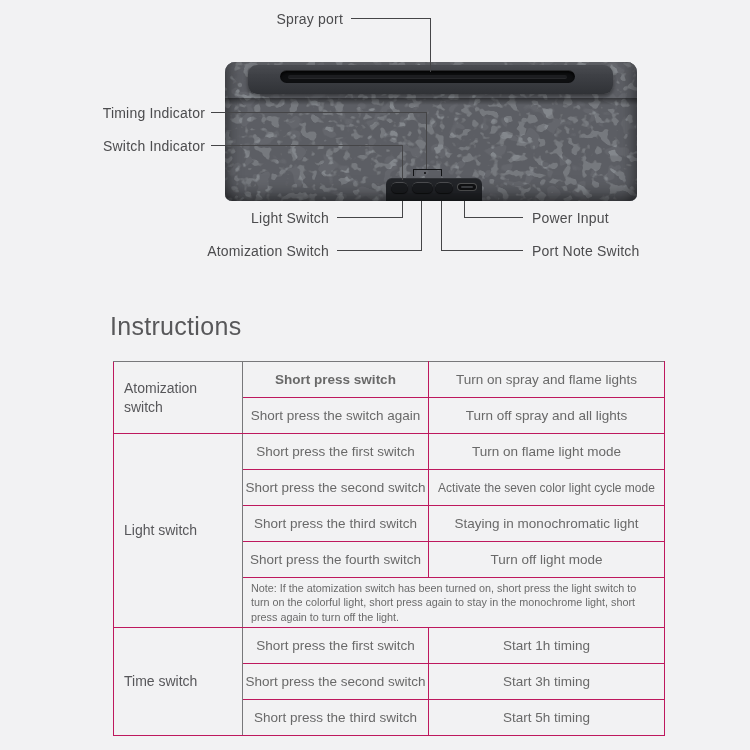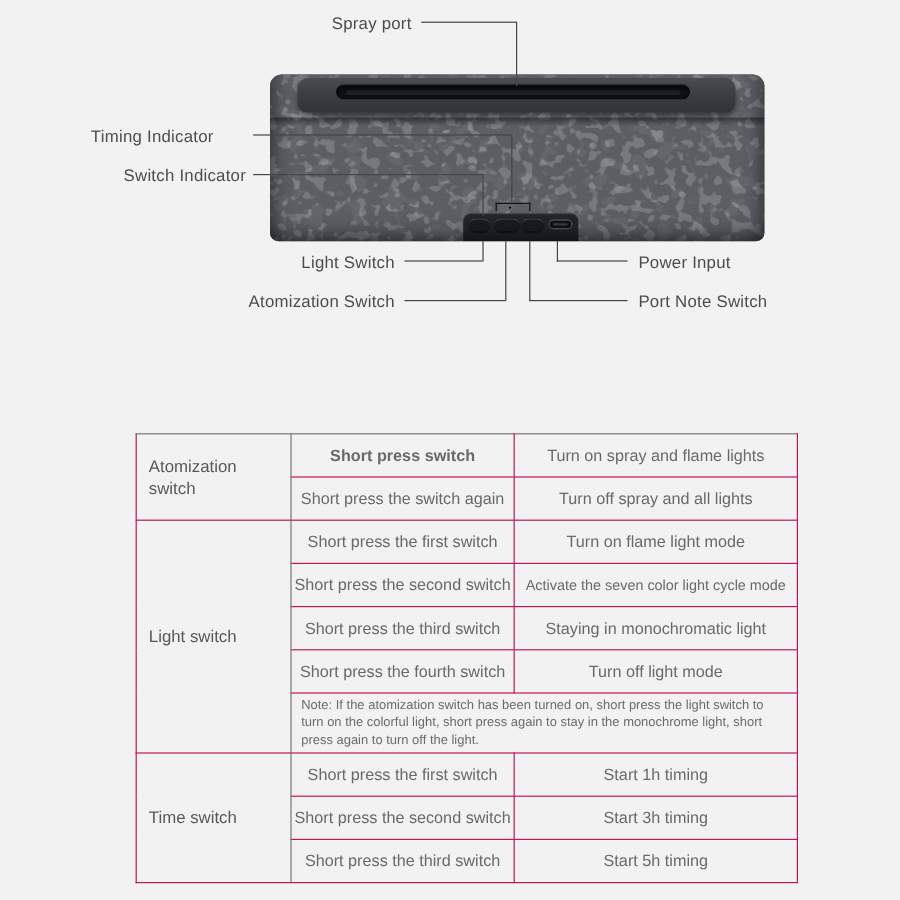--- a/index.html
+++ b/index.html
@@ -117,27 +117,28 @@
   <div class="cline v" style="left:421px;top:201px;height:50px;"></div>
   <div class="cline h" style="left:337px;top:250px;width:84px;"></div>
 
   <div class="cline v" style="left:464px;top:201px;height:17px;"></div>
   <div class="cline h" style="left:464px;top:217px;width:59px;"></div>
 
   <div class="cline v" style="left:441px;top:201px;height:50px;"></div>
   <div class="cline h" style="left:441px;top:250px;width:82px;"></div>
 
   <div class="clabel" style="right:407px;top:11px;">Spray port</div>
-  <div class="clabel" style="right:572px;top:105px;">Timing Indicator</div>
+  <div class="clabel" style="right:545px;top:105px;">Timing Indicator</div>
   <div class="clabel" style="right:545px;top:138px;">Switch Indicator</div>
   <div class="clabel" style="right:421px;top:210px;">Light Switch</div>
   <div class="clabel" style="right:421px;top:243px;">Atomization Switch</div>
   <div class="clabel" style="left:532px;top:210px;">Power Input</div>
   <div class="clabel" style="left:532px;top:243px;">Port Note Switch</div>
 
+  <div class="heading">Instructions</div>
 
   <table class="instructions">
     <tbody>
         <tr class="group-start">
           <td class="col1" rowspan="2">Atomization switch</td>
           <td class="col2 fit" style="white-space: nowrap; font-weight: bold;">Short press switch</td>
           <td class="col3 fit" style="white-space: nowrap;">Turn on spray and flame lights</td>
         </tr>
         <tr>
           <td class="col2 fit" style="white-space: nowrap;">Short press the switch again</td>

